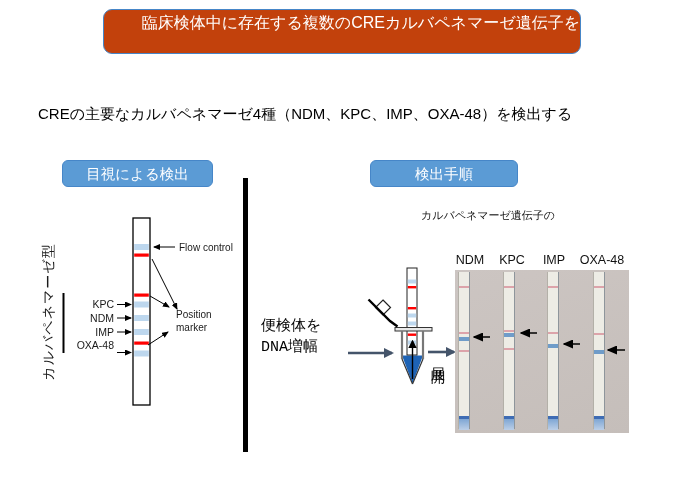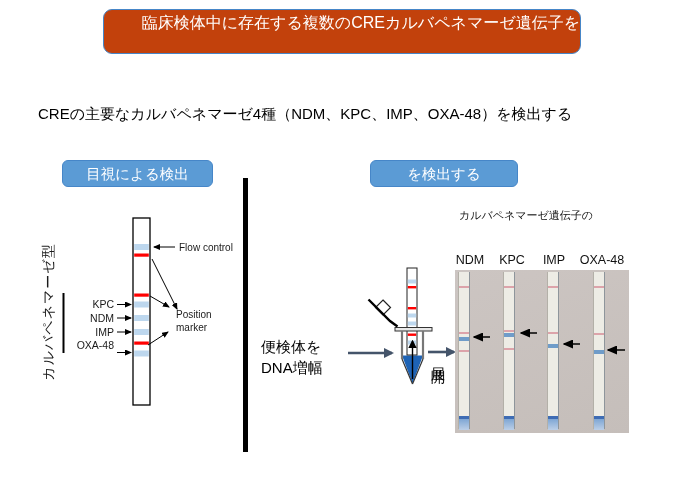--- a/index.html
+++ b/index.html
@@ -11,24 +11,24 @@
              box-sizing:border-box;}
   .subtitle{position:absolute;left:38px;top:105px;font-size:15px;white-space:nowrap;color:#000;}
   .sec-label{position:absolute;top:160px;height:27px;background:#5B9BD5;border:1px solid #4686c8;
              border-radius:6px;color:#fff;font-size:14.5px;text-align:center;line-height:26px;
              box-sizing:border-box;}
   .divider{position:absolute;left:243px;top:178px;width:5px;height:274px;background:#000;}
   .v-label{position:absolute;left:49px;top:312px;transform:translate(-50%,-50%) rotate(-90deg);
            white-space:nowrap;font-size:14px;color:#1a1a1a;letter-spacing:1px;}
   .strip-svg{position:absolute;left:30px;top:200px;}
   .mid-svg{position:absolute;left:340px;top:255px;}
-  .step1{position:absolute;left:261px;top:336px;font-size:15px;line-height:21px;color:#000;}
+  .step1{position:absolute;left:261px;top:316px;font-size:15px;line-height:21px;color:#000;font-family:Liberation Mono, monospace;}
   .step2{position:absolute;left:428px;top:356px;writing-mode:vertical-rl;font-size:14.5px;
          letter-spacing:3px;color:#000;}
-  .caption{position:absolute;left:433px;top:208px;width:160px;text-align:right;
+  .caption{position:absolute;left:421px;top:208px;width:160px;text-align:left;
            font-size:11px;line-height:14px;color:#111;}
   .photo-label{position:absolute;top:253px;transform:translateX(-50%);font-size:12.5px;color:#111;}
   .photo{position:absolute;left:455px;top:270px;width:174px;height:163px;
          background:linear-gradient(160deg,#ccc5c2,#c5beba);}
   .pstrip{position:absolute;top:2px;width:12px;height:157px;background:#edece5;
           border-left:1px solid #b3b0a8;border-right:1px solid #8e959b;box-sizing:border-box;}
   .pstrip i{display:block;position:absolute;left:0;right:0;}
   .pink{height:2px;background:#d897a0;opacity:.85;}
   .blue{height:4px;background:#6f9cc9;}
   .botline{top:144px;height:3px;background:#3e6cb4;}
@@ -41,21 +41,21 @@
 
 <div class="canvas">
 
   <div class="title-box">
     <div>臨床検体中に存在する複数のCREカルバペネマーゼ遺伝子を</div>
   </div>
 
   <div class="subtitle">CREの主要なカルバペネマーゼ4種（NDM、KPC、IMP、OXA-48）を検出する</div>
 
   <div class="sec-label" style="left:62px;width:151px">目視による検出</div>
-  <div class="sec-label" style="left:370px;width:148px">を検出する</div>
+  <div class="sec-label" style="left:370px;width:148px">検出手順</div>
 
   <div class="divider"></div>
 
   <div class="v-label">カルバペネマーゼ型</div>
 
   <svg class="strip-svg" viewBox="0 0 215 220" width="215" height="220">
     <defs>
       <marker id="arrL" markerWidth="7" markerHeight="6" refX="6" refY="3" orient="auto">
         <path d="M0,0 L7,3 L0,6 Z" fill="#000"></path>
       </marker>

